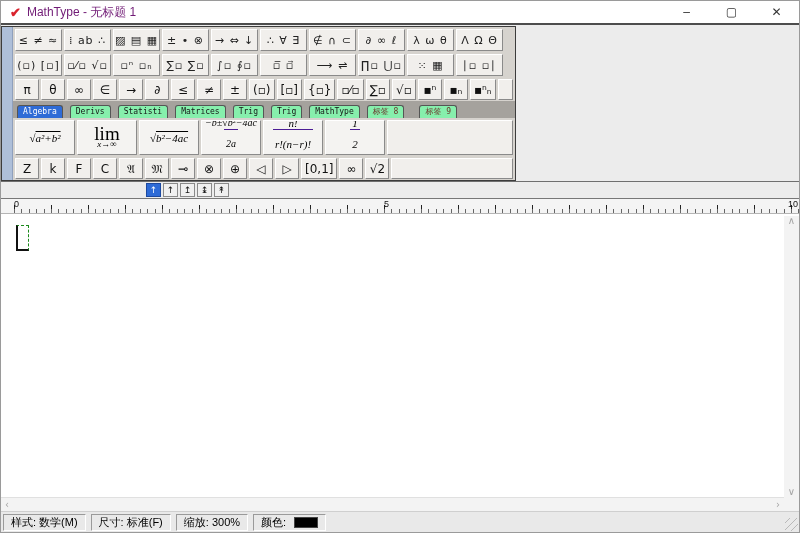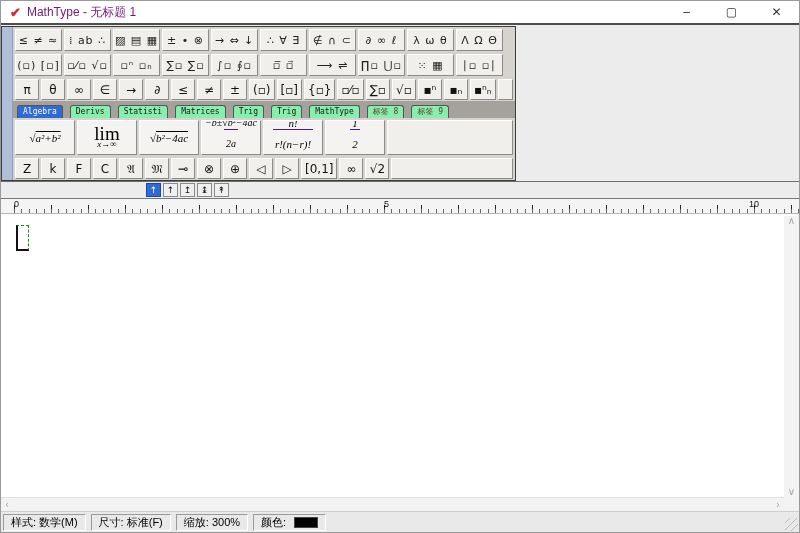--- a/index.html
+++ b/index.html
@@ -152,21 +152,21 @@
           </div>
         <div class="tabstrip" id="tabstrip">
             <div class="tab sel">Algebra</div>
             <div class="tab">Derivs</div>
             <div class="tab">Statisti</div>
             <div class="tab">Matrices</div>
             <div class="tab">Trig</div>
             <div class="tab">Trig</div>
             <div class="tab">MathType</div>
             <div class="tab" style="color: rgb(107, 52, 43);">标签 8</div>
-            <div class="tab" style="color: rgb(107, 52, 43);">标签 9</div>
+            <div class="tab" style="color: rgb(107, 52, 43); margin-left: 8px;">标签 9</div>
           </div>
         <div class="bigrow" id="bigrow">
             <div class="expr-btn">
               <span class="rtline">√<span class="ov">a²+b²</span></span>
             </div>
             <div class="expr-btn">
               <span class="limtop">lim</span>
               <span class="limbot">x→∞</span>
             </div>
             <div class="expr-btn">
@@ -211,21 +211,21 @@
       <div class="al-btn sel">↑</div>
       <div class="al-btn">↑</div>
       <div class="al-btn">↥</div>
       <div class="al-btn">↨</div>
       <div class="al-btn">↟</div>
     </div>
 
   <div class="ruler" id="ruler">
       <div class="rul-num" style="left: 13px;">0</div>
       <div class="rul-num" style="left: 383px;">5</div>
-      <div class="rul-num" style="left: 748px; text-align: right;">10</div>
+      <div class="rul-num" style="left: 787px; text-align: right;">10</div>
     </div>
 
   <div class="content">
     <div class="slot"></div>
     <div class="vscroll">
       <span class="scr-arrow">∧</span>
       <span class="scr-arrow">∨</span>
     </div>
     <div class="hscroll">
       <span class="scr-arrow">‹</span>

